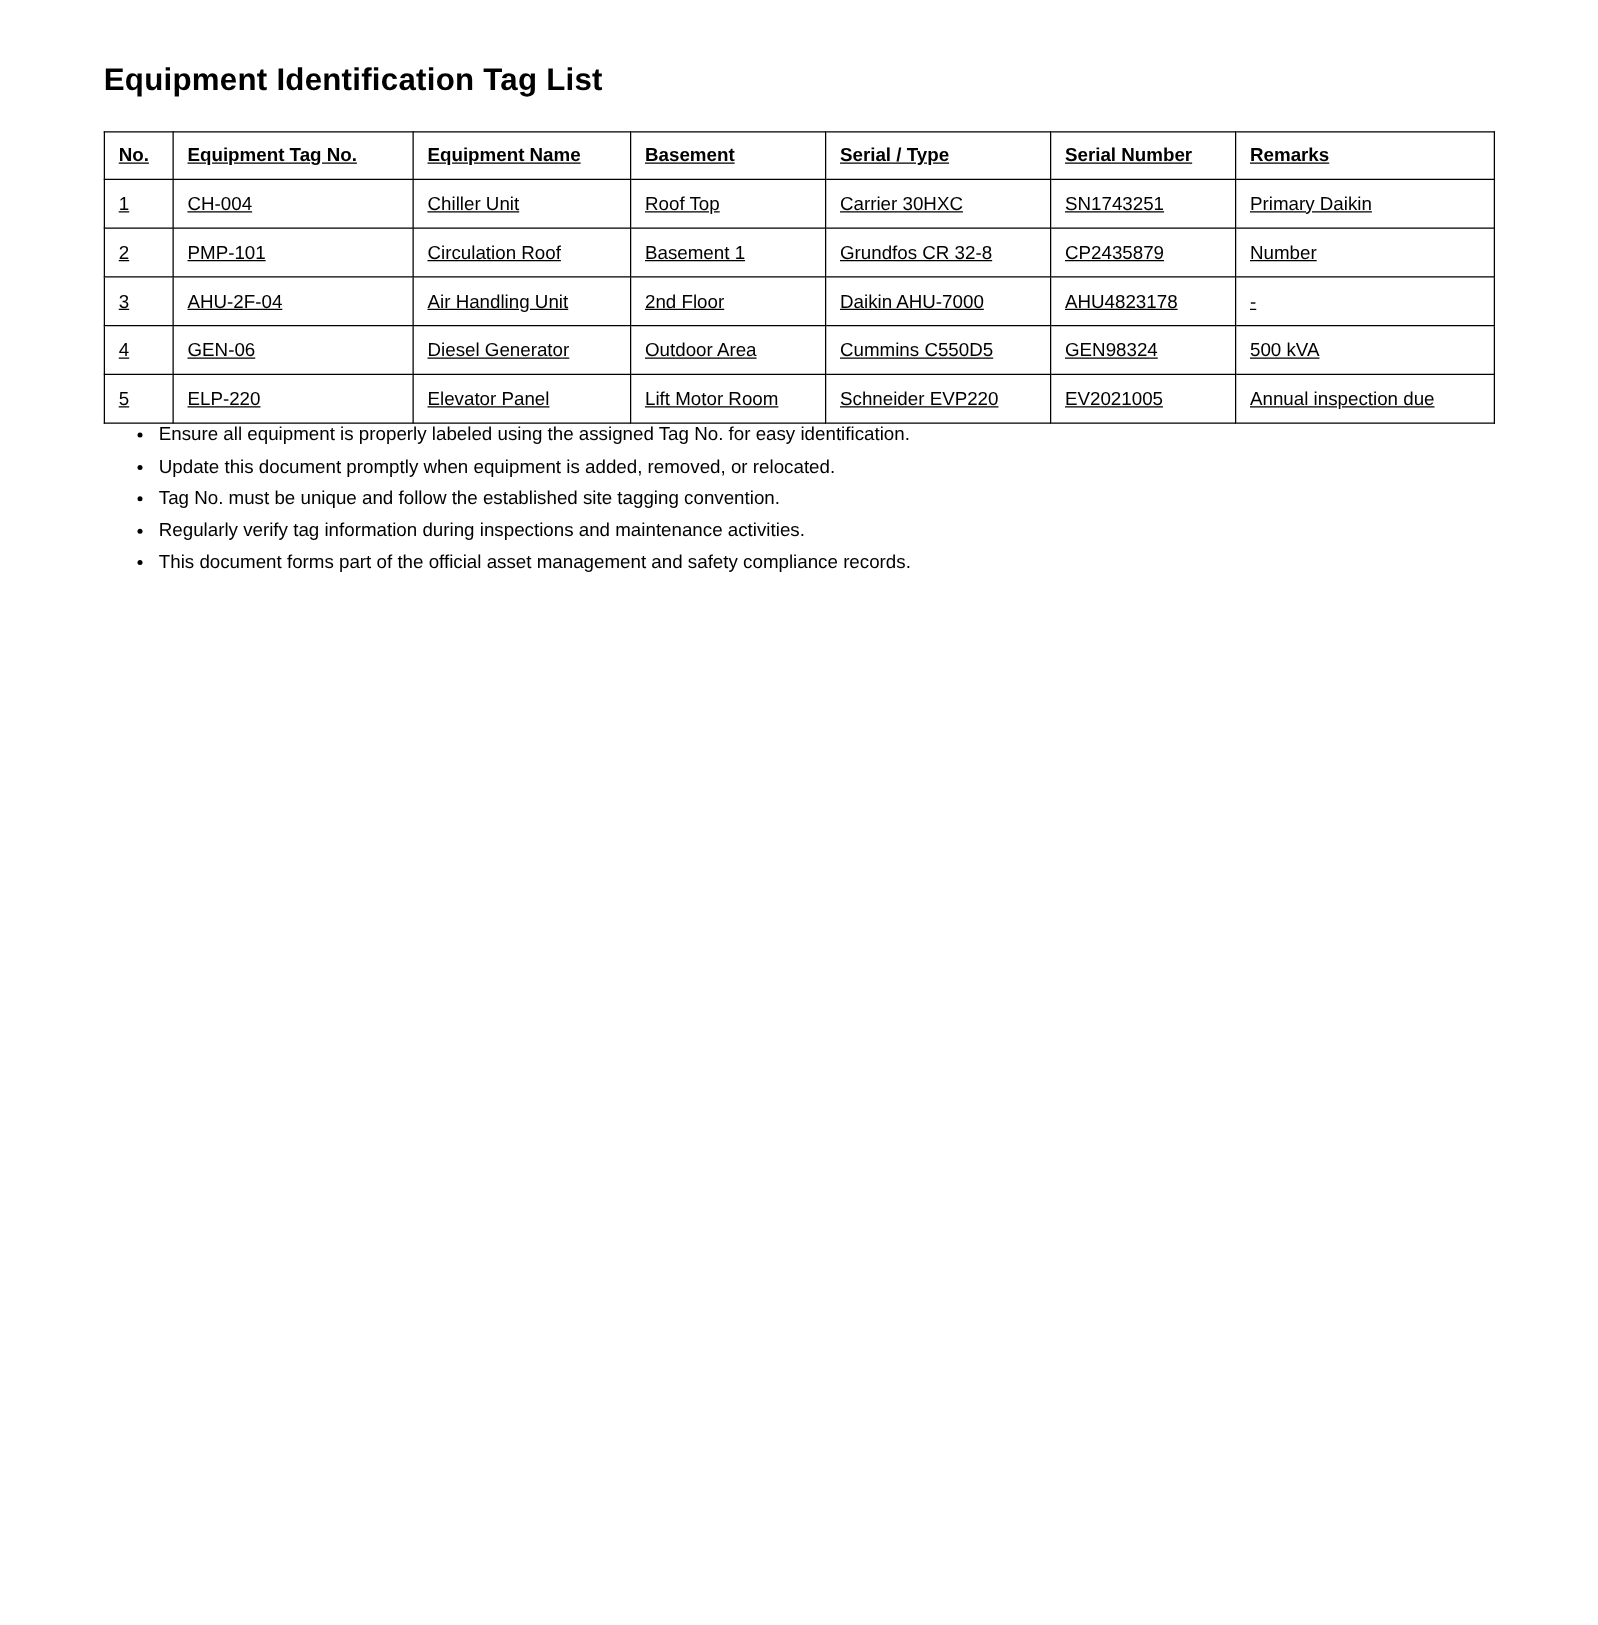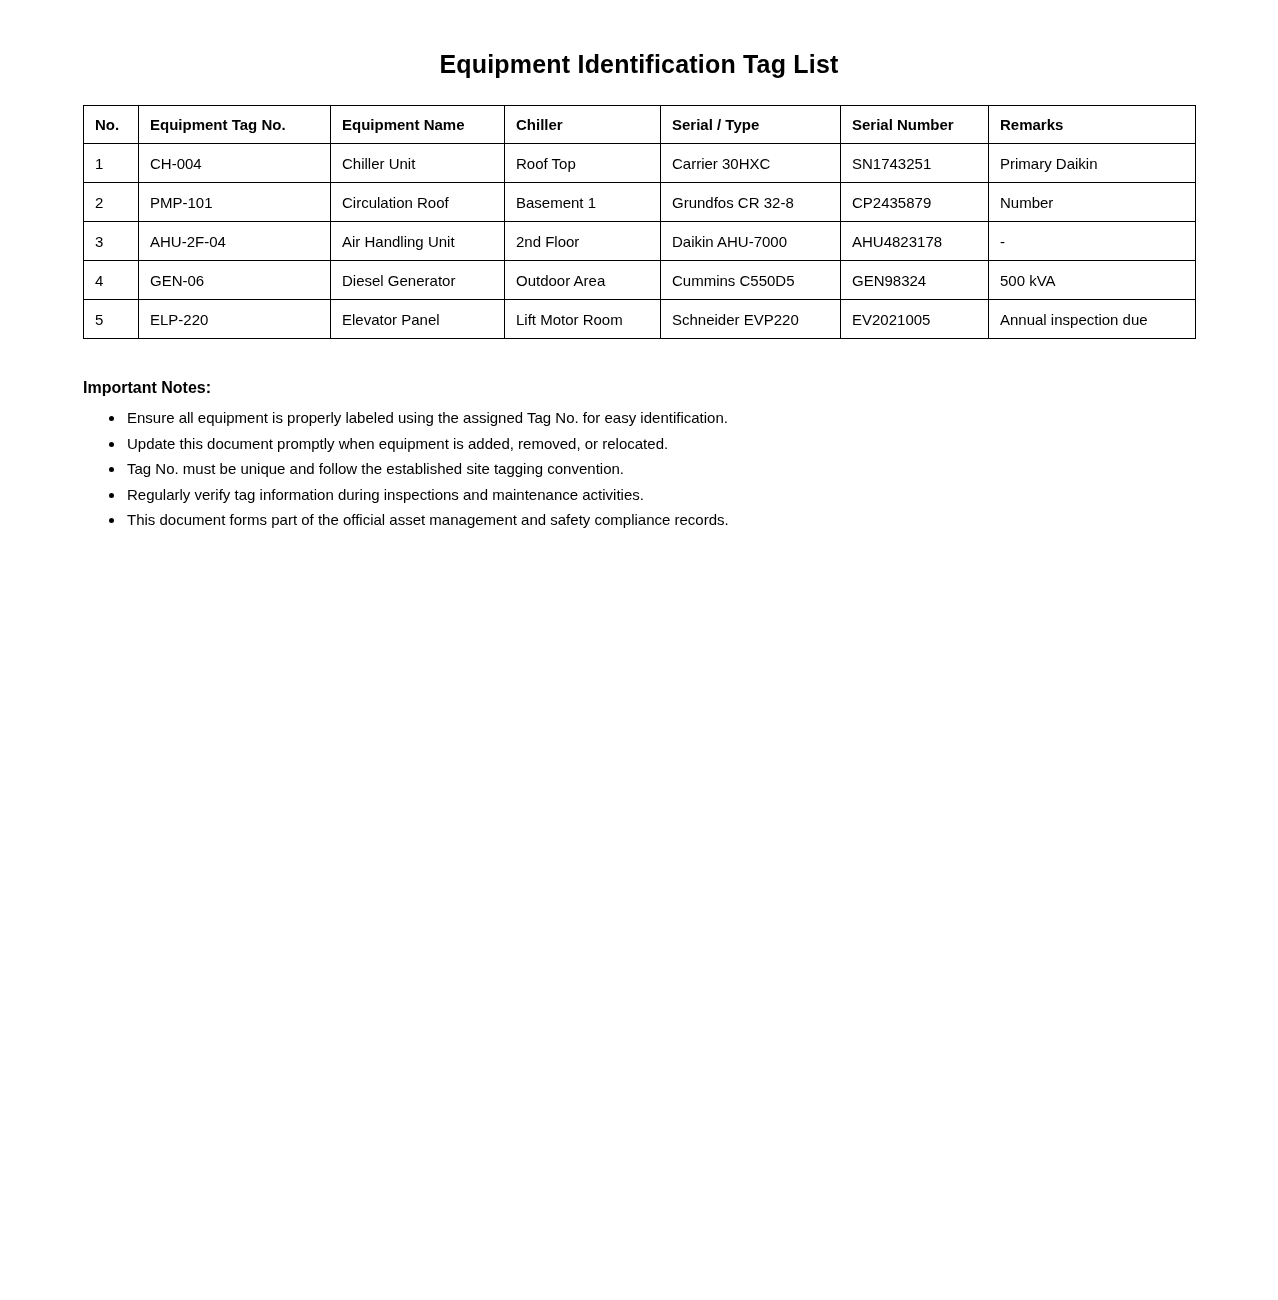--- a/index.html
+++ b/index.html
@@ -16,37 +16,37 @@
     overflow: hidden;
   }
   .page {
     padding: 50px 83px 0 83px;
   }
   h1.doc-title {
     font-size: 25px;
     font-weight: bold;
     margin: 0 0 26px 0;
     letter-spacing: 0.2px;
-    text-align: center;
   }
   table.equip-table {
     border-collapse: collapse;
     table-layout: fixed;
     width: 1112px;
   }
   table.equip-table th,
   table.equip-table td {
     border: 1px solid #000000;
     text-align: left;
     vertical-align: middle;
     padding: 0 11px;
     font-size: 15px;
     height: 39px;
     overflow: hidden;
     white-space: nowrap;
+    text-decoration: underline;
   }
   table.equip-table th {
     font-weight: bold;
     height: 38px;
   }
   h2.notes-heading {
     font-size: 16px;
     font-weight: bold;
     margin: 40px 0 12px 0;
   }
@@ -77,21 +77,21 @@
       <col style="width:156px">
       <col style="width:180px">
       <col style="width:148px">
       <col style="width:207px">
     </colgroup>
     <thead>
       <tr>
         <th>No.</th>
         <th>Equipment Tag No.</th>
         <th>Equipment Name</th>
-        <th>Chiller</th>
+        <th>Basement</th>
         <th>Serial / Type</th>
         <th>Serial Number</th>
         <th>Remarks</th>
       </tr>
     </thead>
     <tbody>
       <tr>
         <td>1</td>
         <td>CH-004</td>
         <td>Chiller Unit</td>
@@ -132,21 +132,20 @@
         <td>ELP-220</td>
         <td>Elevator Panel</td>
         <td>Lift Motor Room</td>
         <td>Schneider EVP220</td>
         <td>EV2021005</td>
         <td>Annual inspection due</td>
       </tr>
     </tbody>
   </table>
 
-  <h2 class="notes-heading">Important Notes:</h2>
 
   <ul class="notes-list">
     <li>Ensure all equipment is properly labeled using the assigned Tag No. for easy identification.</li>
     <li>Update this document promptly when equipment is added, removed, or relocated.</li>
     <li>Tag No. must be unique and follow the established site tagging convention.</li>
     <li>Regularly verify tag information during inspections and maintenance activities.</li>
     <li>This document forms part of the official asset management and safety compliance records.</li>
   </ul>
 
 </div>

